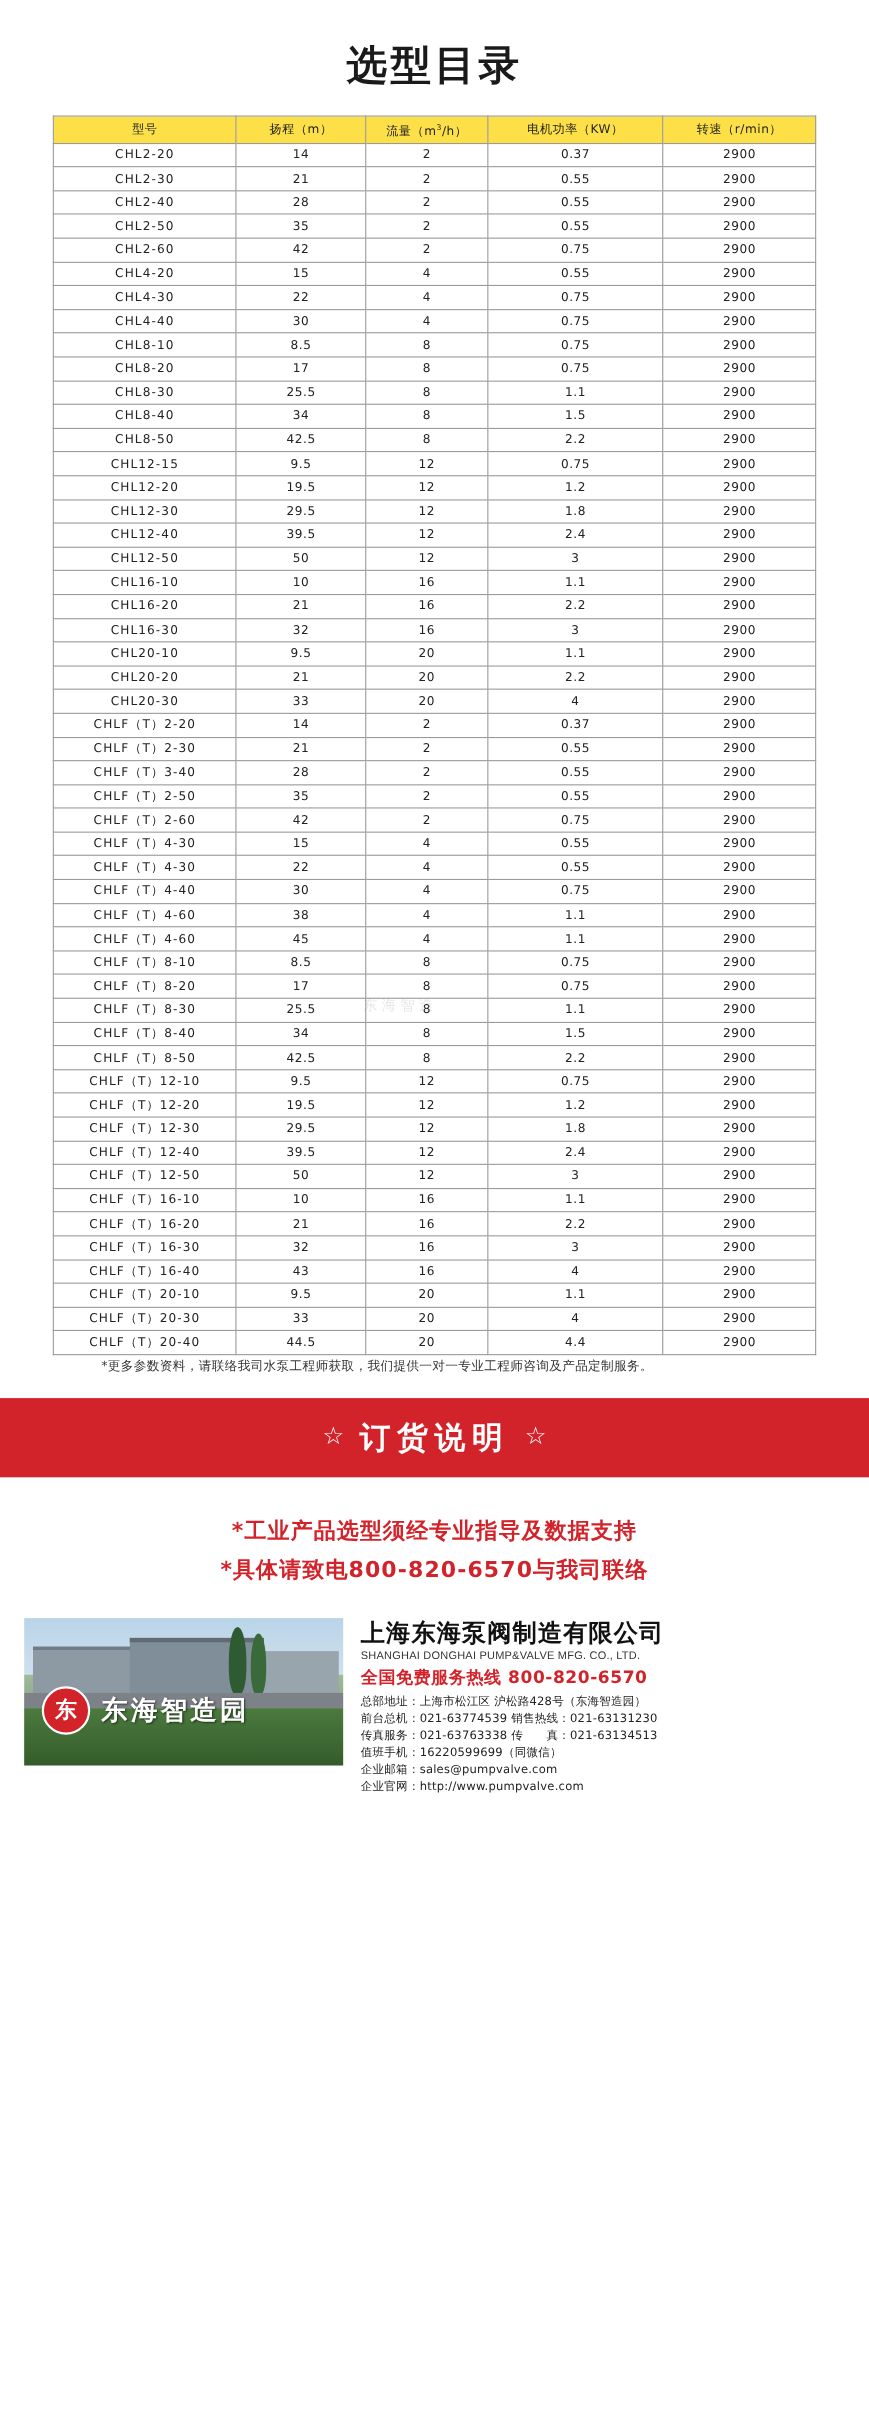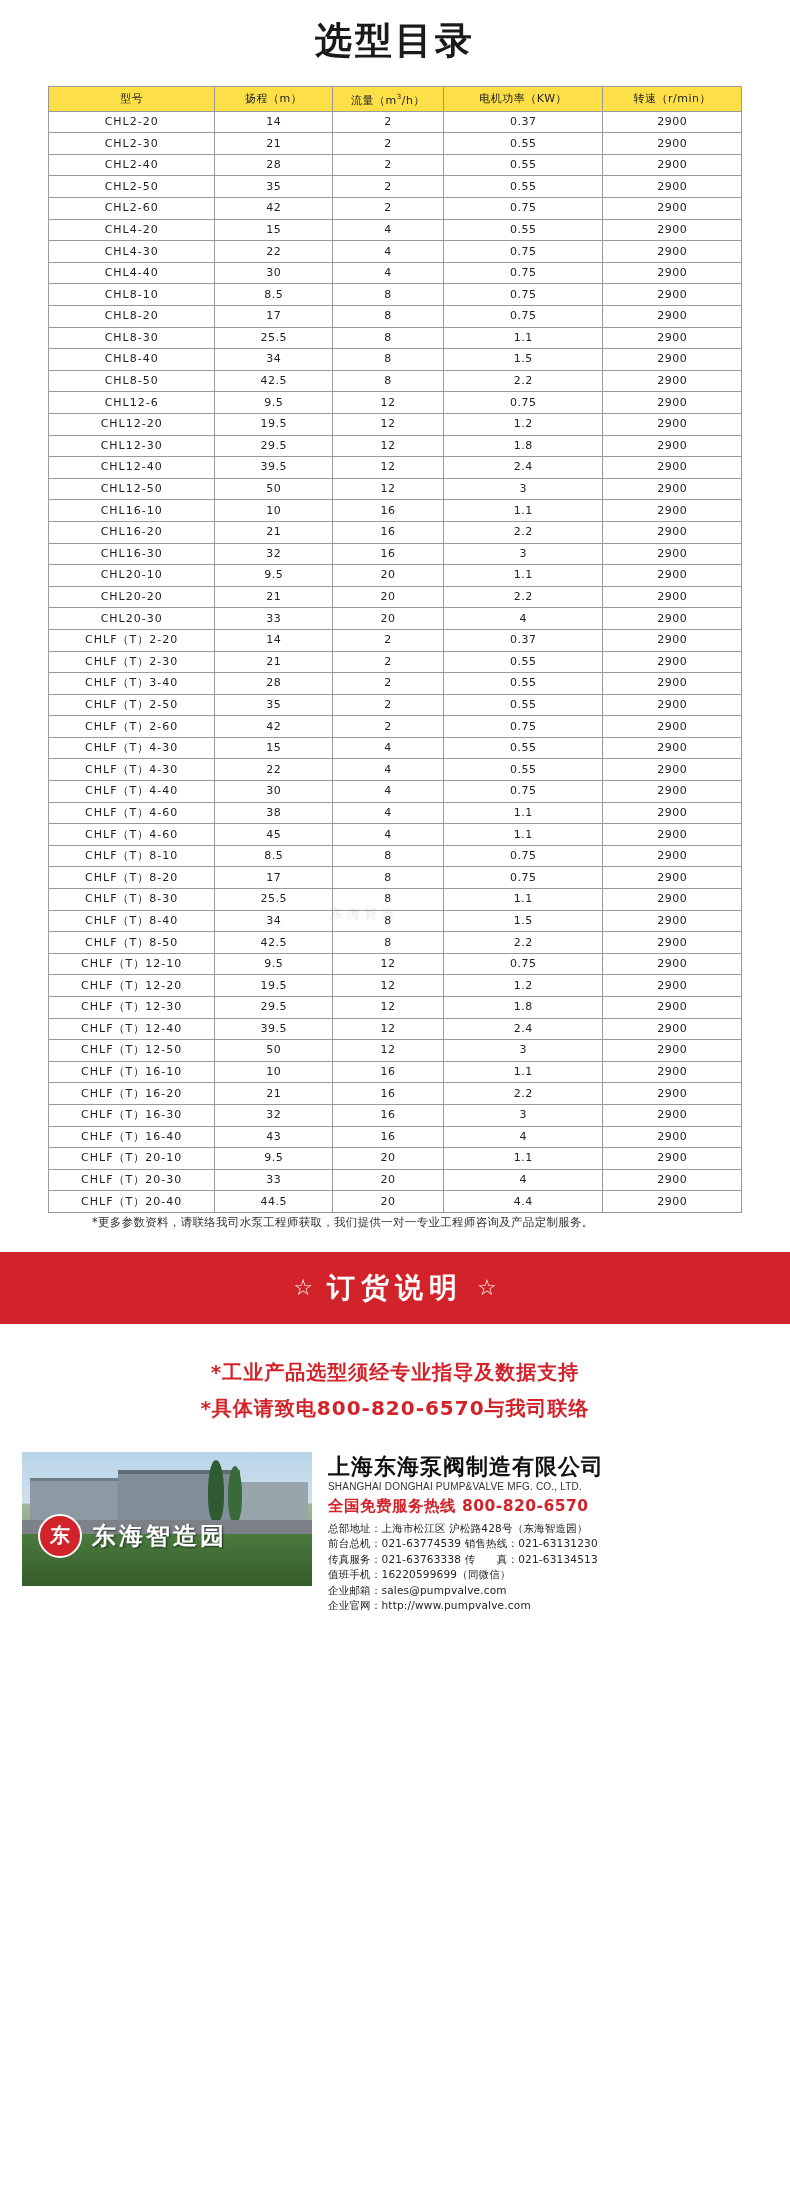--- a/index.html
+++ b/index.html
@@ -12,21 +12,21 @@
   .page {
     width: 790px;
     min-height: 2208px;
     position: relative;
     background: #ffffff;
     overflow: hidden;
   }
 
   
   .title-wrap {
-    padding-top: 16px;
+    padding-top: 35px;
     padding-bottom: 20px;
     text-align: center;
   }
   .title {
     font-family: "DejaVu Sans", sans-serif;
     font-size: 37px;
     font-weight: bold;
     letter-spacing: 3px;
     color: #1a1a1a;
   }
@@ -336,21 +336,21 @@
             <td>2900</td>
           </tr>
           <tr>
             <td class="model">CHL8-50</td>
             <td>42.5</td>
             <td>8</td>
             <td>2.2</td>
             <td>2900</td>
           </tr>
           <tr>
-            <td class="model">CHL12-6</td>
+            <td class="model">CHL12-15</td>
             <td>9.5</td>
             <td>12</td>
             <td>0.75</td>
             <td>2900</td>
           </tr>
           <tr>
             <td class="model">CHL12-20</td>
             <td>19.5</td>
             <td>12</td>
             <td>1.2</td>

